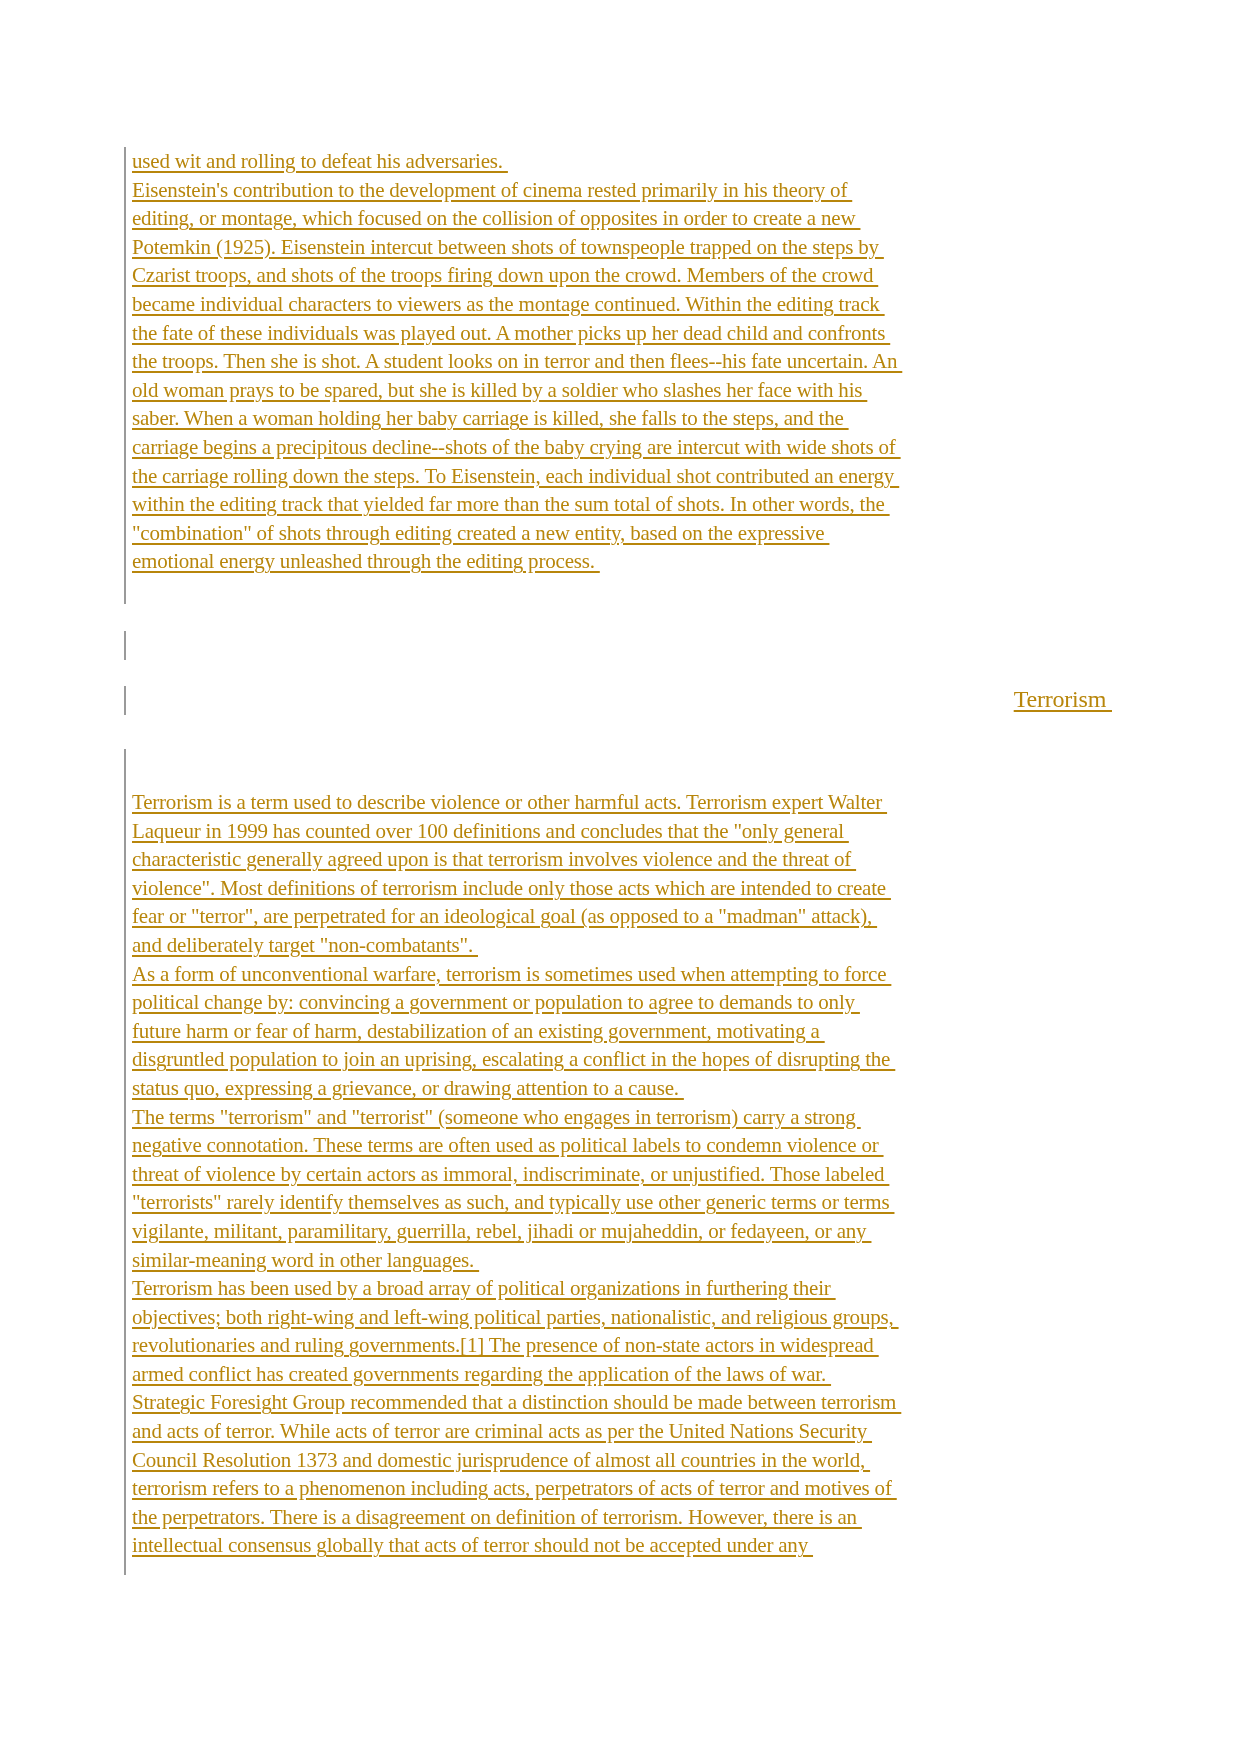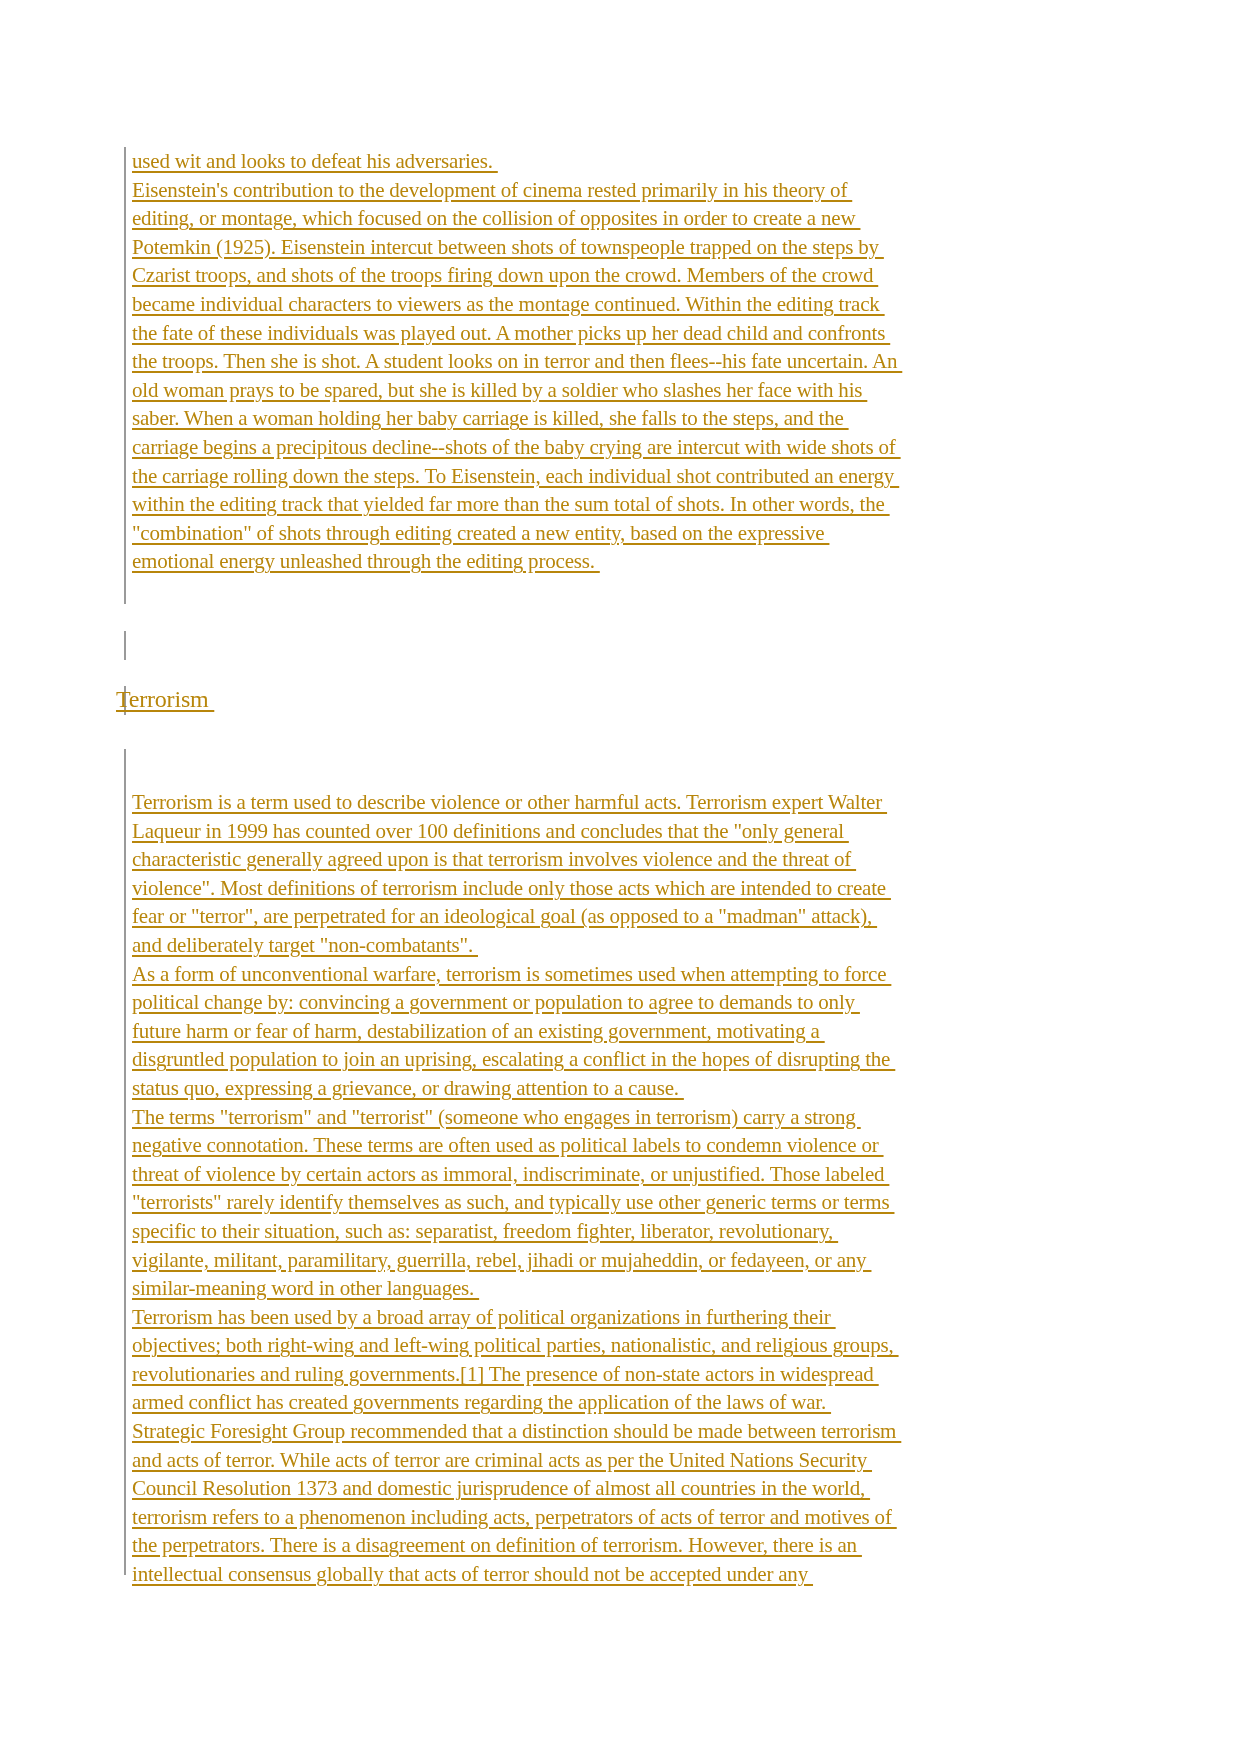--- a/index.html
+++ b/index.html
@@ -22,23 +22,23 @@
     font-size: 21px;
     line-height: 28.6px;
     letter-spacing: -0.2px;
     color: var(--ink);
     text-decoration: underline;
     text-decoration-thickness: 1.5px;
     text-underline-offset: 3px;
   }
   .heading-wrap {
     position: absolute;
-    left: 116px;
+    left: 136px;
     width: 976px;
-    text-align: left;
+    text-align: right;
   }
   .heading {
     font-size: 24px;
     line-height: 30px;
   }
   .change-bar {
     position: absolute;
     left: 124px;
     width: 2px;
     background: var(--bar);
@@ -49,21 +49,21 @@
 
 <div class="page">
 
   <div class="change-bar" style="top:147px; height:457px;"></div>
   <div class="change-bar" style="top:631px; height:29px;"></div>
   <div class="change-bar" style="top:686px; height:29px;"></div>
   <div class="change-bar" style="top:749px; height:826px;"></div>
 
   <div class="block" style="top:147px;">
     <div>
-        <div class="line">used wit and looks to defeat his adversaries. </div>
+        <div class="line">used wit and rolling to defeat his adversaries. </div>
       </div>
     <div>
         <div class="line">Eisenstein's contribution to the development of cinema rested primarily in his theory of </div>
         <div class="line">editing, or montage, which focused on the collision of opposites in order to create a new </div>
         <div class="line">Potemkin (1925). Eisenstein intercut between shots of townspeople trapped on the steps by </div>
         <div class="line">Czarist troops, and shots of the troops firing down upon the crowd. Members of the crowd </div>
         <div class="line">became individual characters to viewers as the montage continued. Within the editing track </div>
         <div class="line">the fate of these individuals was played out. A mother picks up her dead child and confronts </div>
         <div class="line">the troops. Then she is shot. A student looks on in terror and then flees--his fate uncertain. An </div>
         <div class="line">old woman prays to be spared, but she is killed by a soldier who slashes her face with his </div>
@@ -94,21 +94,20 @@
         <div class="line">political change by: convincing a government or population to agree to demands to only </div>
         <div class="line">future harm or fear of harm, destabilization of an existing government, motivating a </div>
         <div class="line">disgruntled population to join an uprising, escalating a conflict in the hopes of disrupting the </div>
         <div class="line">status quo, expressing a grievance, or drawing attention to a cause. </div>
       </div>
     <div>
         <div class="line">The terms "terrorism" and "terrorist" (someone who engages in terrorism) carry a strong </div>
         <div class="line">negative connotation. These terms are often used as political labels to condemn violence or </div>
         <div class="line">threat of violence by certain actors as immoral, indiscriminate, or unjustified. Those labeled </div>
         <div class="line">"terrorists" rarely identify themselves as such, and typically use other generic terms or terms </div>
-        <div class="line">specific to their situation, such as: separatist, freedom fighter, liberator, revolutionary, </div>
         <div class="line">vigilante, militant, paramilitary, guerrilla, rebel, jihadi or mujaheddin, or fedayeen, or any </div>
         <div class="line">similar-meaning word in other languages. </div>
       </div>
     <div>
         <div class="line">Terrorism has been used by a broad array of political organizations in furthering their </div>
         <div class="line">objectives; both right-wing and left-wing political parties, nationalistic, and religious groups, </div>
         <div class="line">revolutionaries and ruling governments.[1] The presence of non-state actors in widespread </div>
         <div class="line">armed conflict has created governments regarding the application of the laws of war. </div>
       </div>
     <div>

